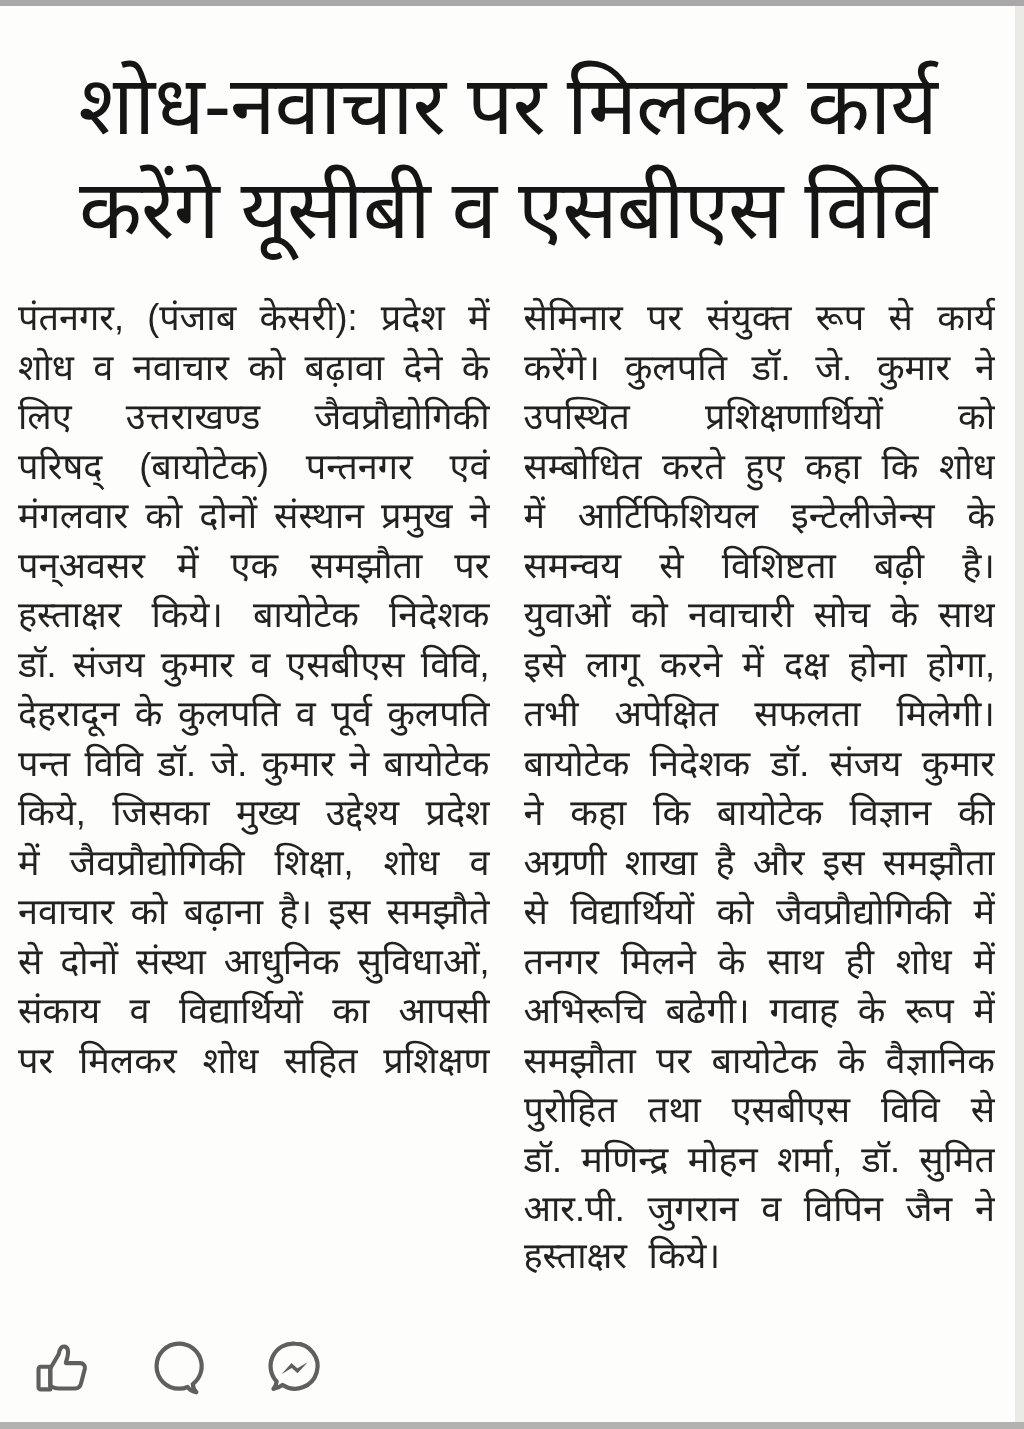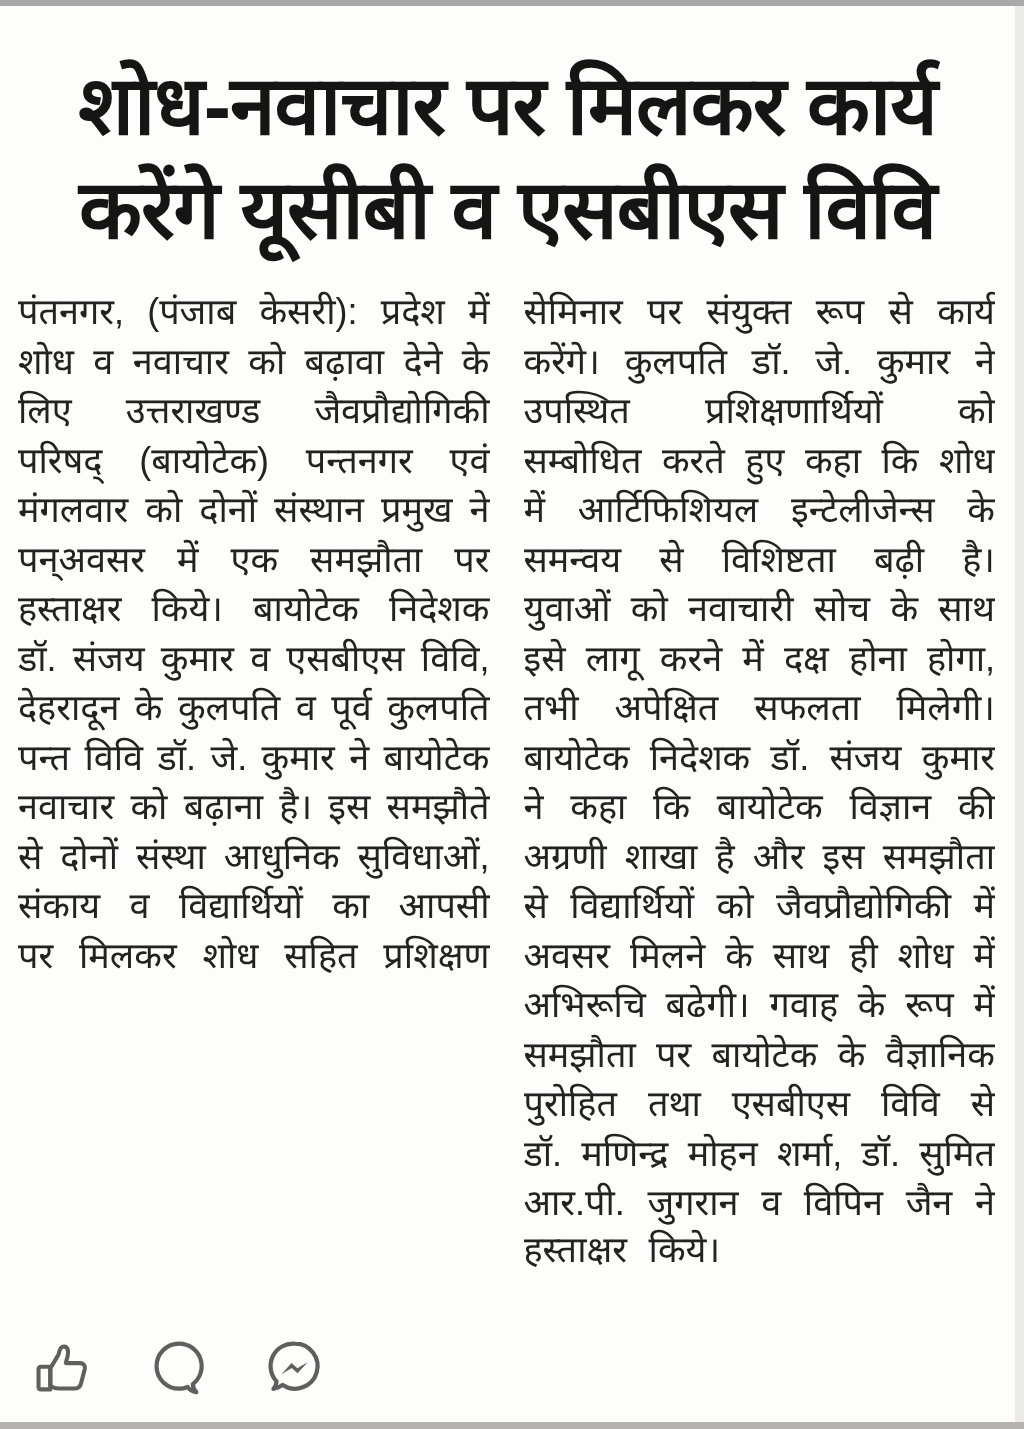--- a/index.html
+++ b/index.html
@@ -26,32 +26,32 @@
   }
   .clip {
     position: absolute; top: 6px; left: 0; right: 9px; bottom: 7px;
     background: #fdfdfb;
   }
   .headline {
     margin: 48px 18px 0 18px;
     height: 215px;
     overflow: hidden;
     text-align: center;
-    font-weight: 700;
+    font-weight: 400;
     font-size: 82px;
     line-height: 104px;
     letter-spacing: -1px;
     color: #151515;
   }
   .headline .hl-line { display: block; }
   .columns {
     display: flex;
     gap: 34px;
     padding: 0 20px 0 18px;
-    margin-top: 18px;
+    margin-top: 24px;
   }
   .col {
     flex: 1;
     overflow: hidden;
     font-size: 36px;
     line-height: 49.5px;
     color: #222222;
   }
   .line {
     height: 49.5px;
@@ -96,41 +96,43 @@
       <div class="line">पंतनगर, (पंजाब केसरी): प्रदेश में</div>
       <div class="line">शोध व नवाचार को बढ़ावा देने के</div>
       <div class="line">लिए उत्तराखण्ड जैवप्रौद्योगिकी</div>
       <div class="line">परिषद् (बायोटेक) पन्तनगर एवं</div>
       <div class="line">मंगलवार को दोनों संस्थान प्रमुख ने</div>
       <div class="line">पन्अवसर में एक समझौता पर</div>
       <div class="line">हस्ताक्षर किये। बायोटेक निदेशक</div>
       <div class="line">डॉ. संजय कुमार व एसबीएस विवि,</div>
       <div class="line">देहरादून के कुलपति व पूर्व कुलपति</div>
       <div class="line">पन्त विवि डॉ. जे. कुमार ने बायोटेक</div>
+      <div class="line">किये, जिसका मुख्य उद्देश्य प्रदेश</div>
+      <div class="line">में जैवप्रौद्योगिकी शिक्षा, शोध व</div>
       <div class="line">नवाचार को बढ़ाना है। इस समझौते</div>
       <div class="line">से दोनों संस्था आधुनिक सुविधाओं,</div>
       <div class="line">संकाय व विद्यार्थियों का आपसी</div>
       <div class="line">पर मिलकर शोध सहित प्रशिक्षण</div>
     </div>
 
     <div class="col">
       <div class="line">सेमिनार पर संयुक्त रूप से कार्य</div>
       <div class="line">करेंगे। कुलपति डॉ. जे. कुमार ने</div>
       <div class="line">उपस्थित प्रशिक्षणार्थियों को</div>
       <div class="line">सम्बोधित करते हुए कहा कि शोध</div>
       <div class="line">में आर्टिफिशियल इन्टेलीजेन्स के</div>
       <div class="line">समन्वय से विशिष्टता बढ़ी है।</div>
       <div class="line">युवाओं को नवाचारी सोच के साथ</div>
       <div class="line">इसे लागू करने में दक्ष होना होगा,</div>
       <div class="line">तभी अपेक्षित सफलता मिलेगी।</div>
       <div class="line">बायोटेक निदेशक डॉ. संजय कुमार</div>
       <div class="line">ने कहा कि बायोटेक विज्ञान की</div>
       <div class="line">अग्रणी शाखा है और इस समझौता</div>
       <div class="line">से विद्यार्थियों को जैवप्रौद्योगिकी में</div>
-      <div class="line">अवसर मिलने के साथ ही शोध में</div>
+      <div class="line">तनगर मिलने के साथ ही शोध में</div>
       <div class="line">अभिरूचि बढेगी। गवाह के रूप में</div>
       <div class="line">समझौता पर बायोटेक के वैज्ञानिक</div>
       <div class="line">पुरोहित तथा एसबीएस विवि से</div>
       <div class="line">डॉ. मणिन्द्र मोहन शर्मा, डॉ. सुमित</div>
       <div class="line">आर.पी. जुगरान व विपिन जैन ने</div>
       <div class="line flush-left">हस्ताक्षर किये।</div>
     </div>
 
   </div>
 

